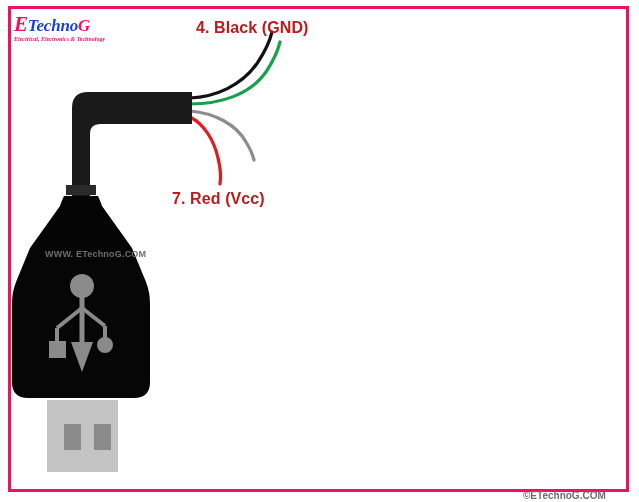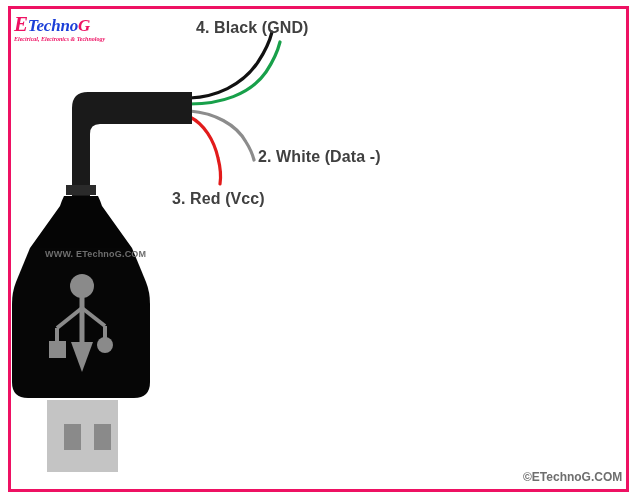--- a/index.html
+++ b/index.html
@@ -63,21 +63,21 @@
     top: 0;
     width: 639px;
     height: 502px;
   }
   
   .wire-label {
     position: absolute;
     font-family: "Liberation Sans", sans-serif;
     font-size: 16px;
     font-weight: bold;
-    color: #404040;
+    color: #b91c1c;
     white-space: nowrap;
     letter-spacing: 0.1px;
   }
   #label-black { left: 196px; top: 19px; }
   #label-green { left: 280px; top: 57px; }
   #label-white { left: 258px; top: 148px; }
   #label-red   { left: 172px; top: 190px; }
 
   #main-title {
     position: absolute;
@@ -98,23 +98,23 @@
     font-size: 9px;
     font-weight: bold;
     color: #6E6E6E;
     white-space: nowrap;
     letter-spacing: 0.2px;
     text-align: right;
   }
   #copyright {
     position: absolute;
     left: 523px;
-    top: 470px;
+    top: 490px;
     font-family: "Liberation Sans", sans-serif;
-    font-size: 12px;
+    font-size: 10px;
     font-weight: bold;
     color: #6E6E6E;
     white-space: nowrap;
   }
 </style>
 </head>
 <body>
 
 <div id="stage">
 
@@ -162,21 +162,20 @@
       <line x1="57" y1="328" x2="57" y2="342" stroke-width="4"></line>
       <rect x="49" y="341" width="17" height="17" stroke="none"></rect>
 
       <line x1="82" y1="308" x2="105" y2="326" stroke-width="4"></line>
       <line x1="105" y1="326" x2="105" y2="338" stroke-width="4"></line>
       <circle cx="105" cy="345" r="8" stroke="none"></circle>
     </g>
   </svg>
 
   <div class="wire-label" id="label-black">4. Black (GND)</div>
-  <div class="wire-label" id="label-white">2. White (Data -)</div>
-  <div class="wire-label" id="label-red">3. Red (Vcc)</div>
+  <div class="wire-label" id="label-red">7. Red (Vcc)</div>
 
   <div id="watermark">WWW. ETechnoG.COM</div>
 
 
   <div id="copyright">©ETechnoG.COM</div>
 
 </div>
 
 </body></html>

